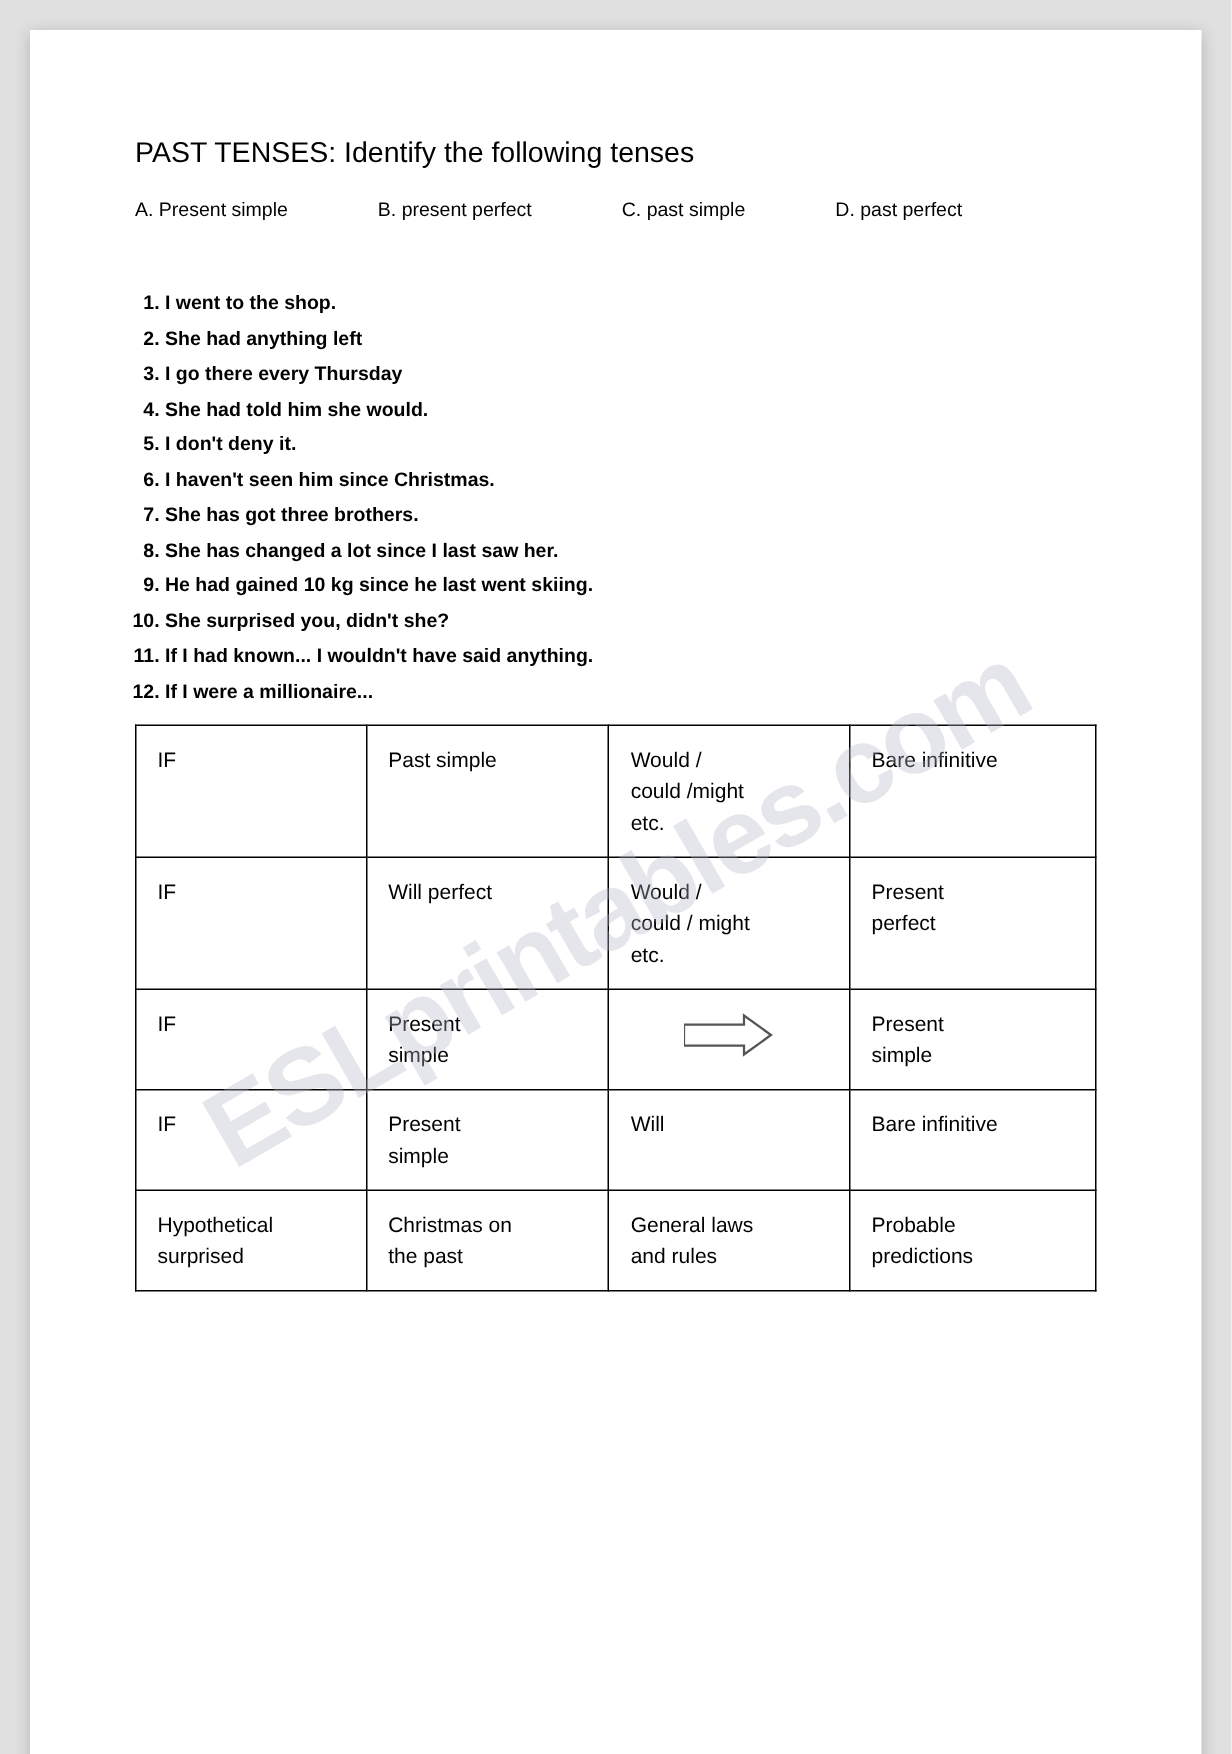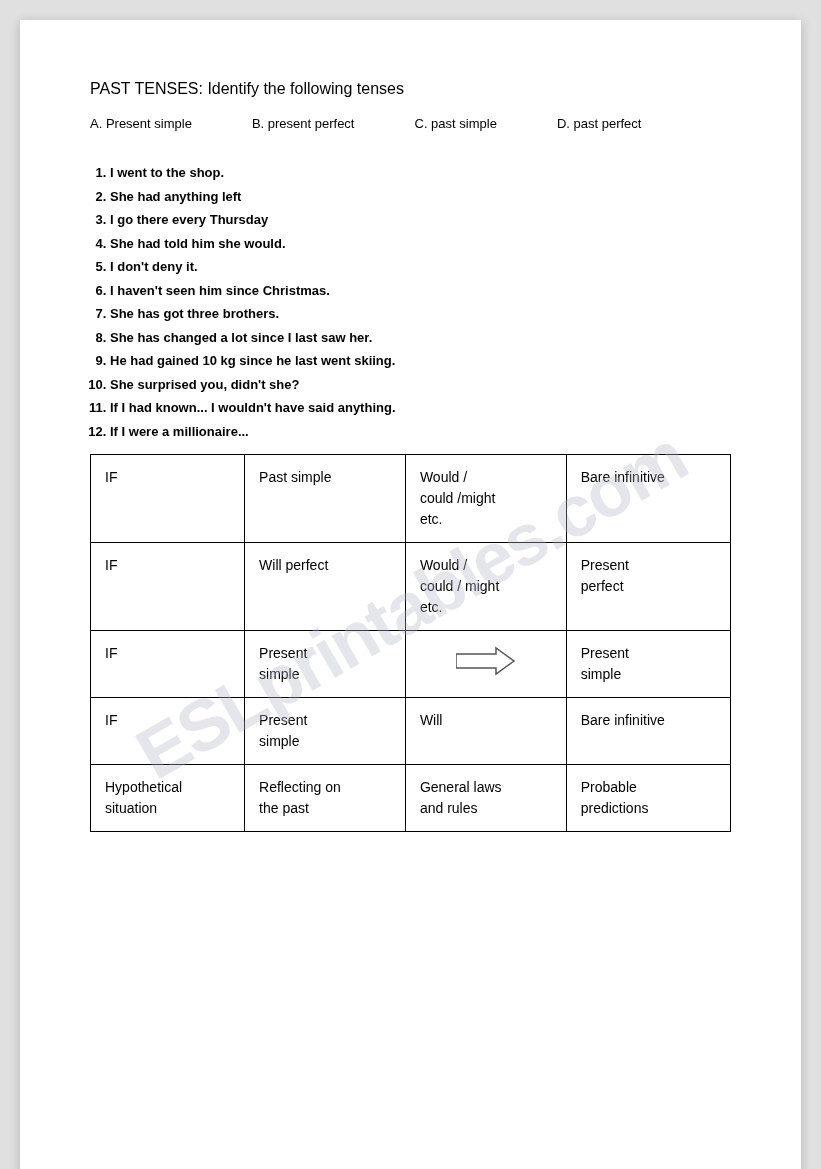--- a/index.html
+++ b/index.html
@@ -44,29 +44,30 @@
     .title {
       font-size: 32px;
       font-weight: 900;
       font-family: 'Times New Roman', serif;
       text-decoration: underline;
       margin-bottom: 24px;
       letter-spacing: 1px;
     }
 
     .subtitle {
-      font-size: 16px;
+      font-size: 19px;
       margin-bottom: 18px;
       font-family: Arial, sans-serif;
+      margin-top: 12px;
     }
 
     .options-row {
       display: flex;
       gap: 0;
-      margin-bottom: 32px;
+      margin-bottom: 45px;
       font-size: 13px;
     }
 
     .option {
       margin-right: 60px;
     }
 
     .exercise-list {
       margin-left: 20px;
       margin-bottom: 13px;
@@ -177,22 +178,22 @@
         <tr>
           <td>IF</td>
           <td style="white-space: pre-line;">Present
 simple</td>
           <td>Will</td>
           <td>Bare infinitive</td>
         </tr>
 
         <tr>
           <td style="white-space: pre-line; font-weight: normal;">Hypothetical
-situation</td>
-          <td style="white-space: pre-line; font-weight: normal;">Reflecting on
+surprised</td>
+          <td style="white-space: pre-line; font-weight: normal;">Christmas on
 the past</td>
           <td style="white-space: pre-line; font-weight: normal;">General laws
 and rules</td>
           <td style="white-space: pre-line; font-weight: normal;">Probable
 predictions</td>
         </tr>
       </tbody>
     </table>
   </div>
 </div>

